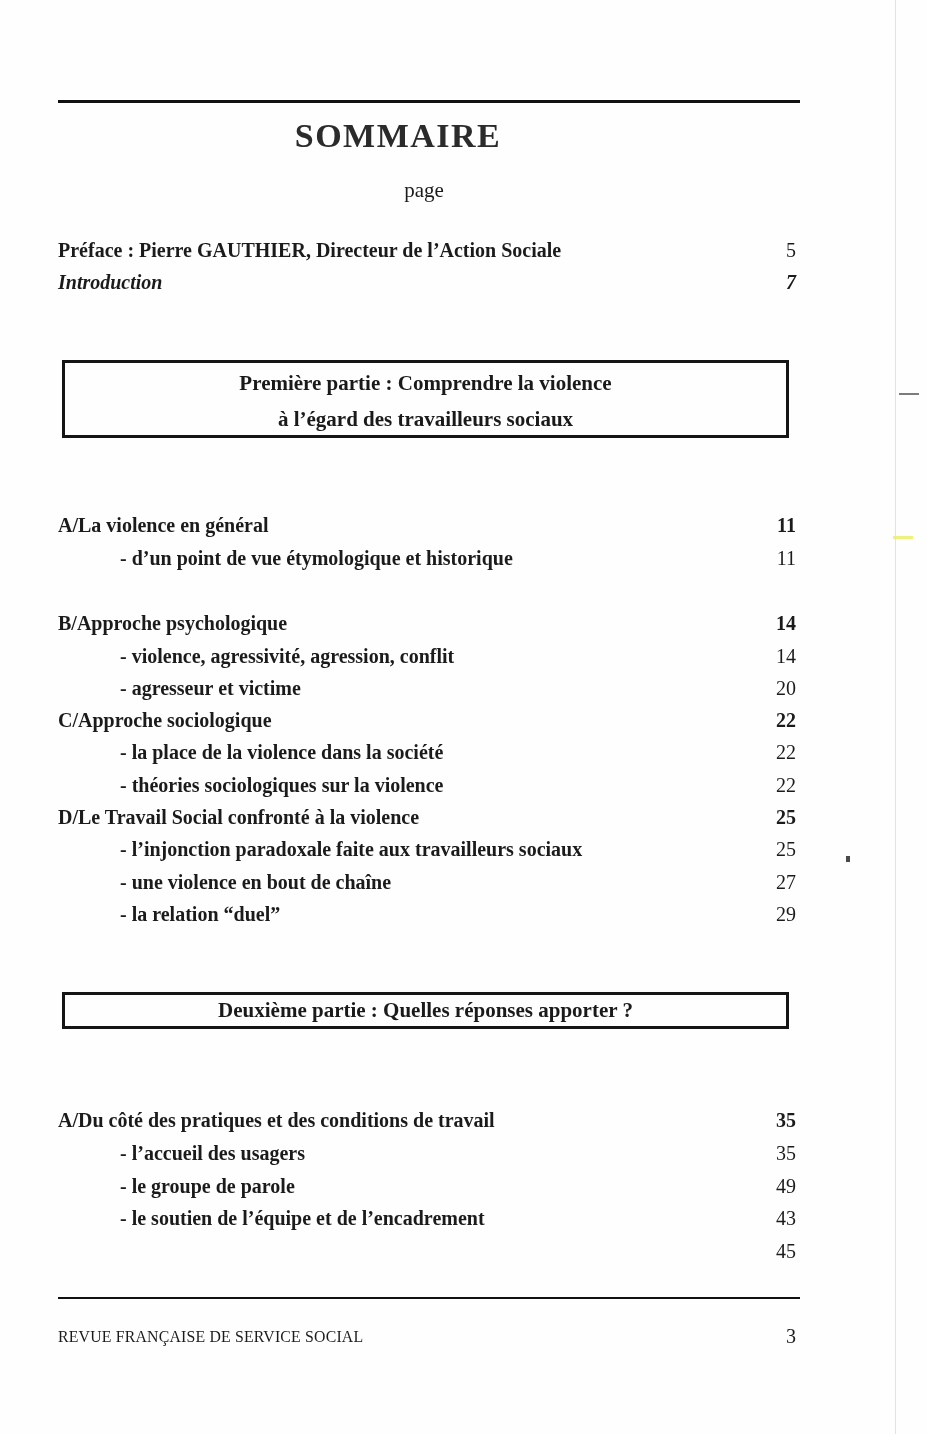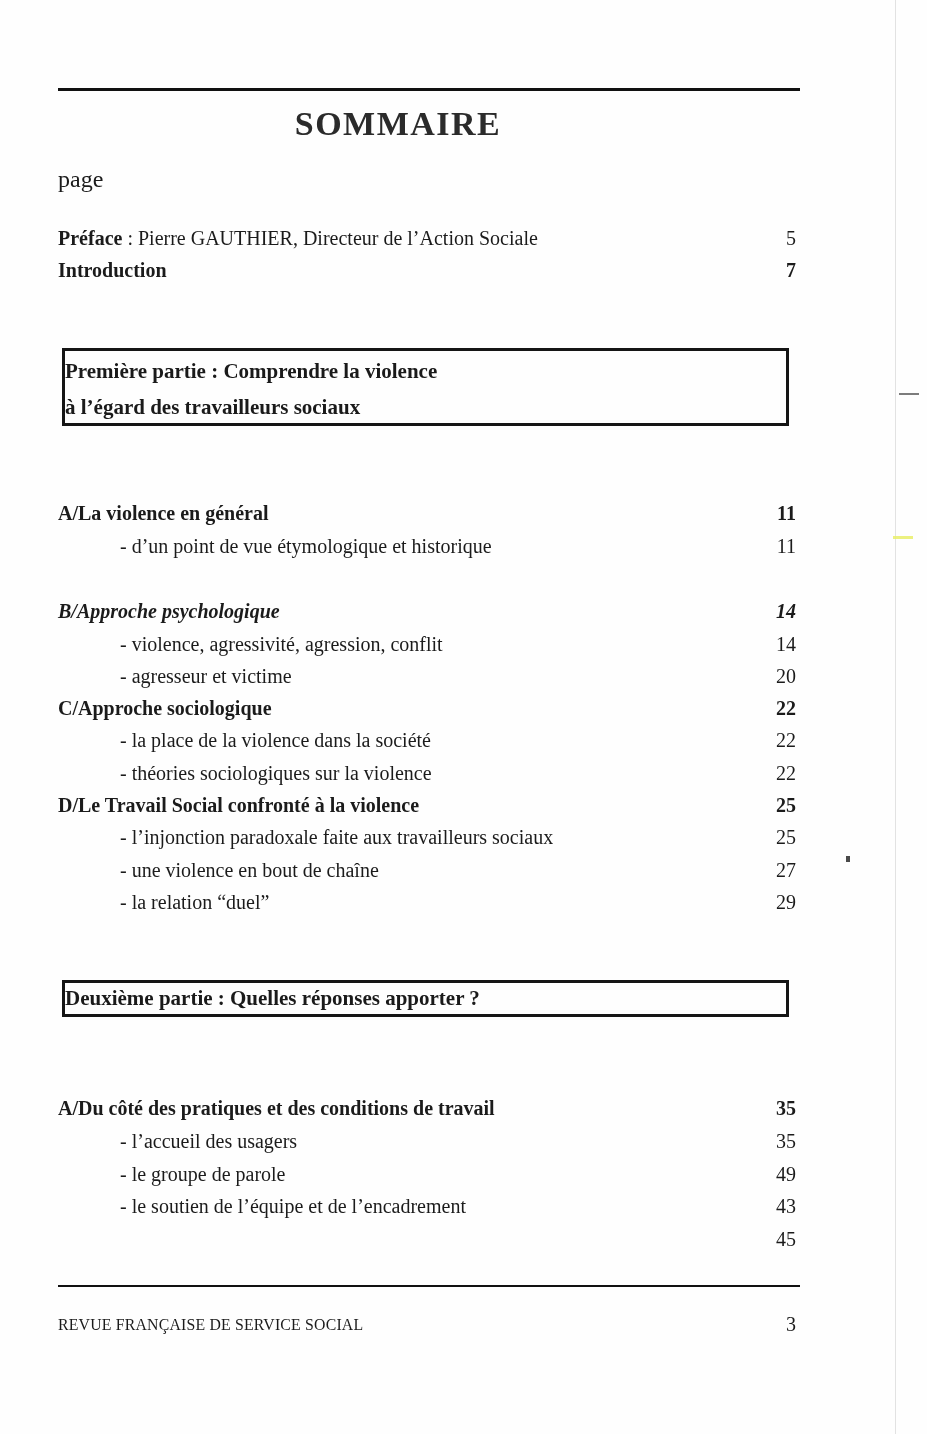--- a/index.html
+++ b/index.html
@@ -48,21 +48,21 @@
     left: 846px;
     top: 856px;
     width: 4px;
     height: 6px;
     background: #4a4a4a;
   }
 
   .content {
     position: absolute;
     left: 58px;
-    top: 0;
+    top: 12px;
     width: 742px;
     height: 1402px;
   }
 
   .rule {
     position: absolute;
     left: 0;
     width: 742px;
     height: 3px;
     background: #111111;
@@ -80,61 +80,62 @@
     font-weight: bold;
     letter-spacing: 1.5px;
     color: #2b2b2b;
   }
 
   .page-label {
     position: absolute;
     top: 166px;
     left: 0;
     width: 742px;
-    text-align: left;
+    text-align: center;
     padding-right: 10px;
     box-sizing: border-box;
-    font-size: 24px;
+    font-size: 21px;
   }
 
   
   .row {
     position: absolute;
     left: 0;
     width: 742px;
     height: 32px;
     font-size: 20px;
     line-height: 32px;
   }
   .row .label {
     position: absolute;
     left: 0;
     top: 0;
     white-space: nowrap;
+    font-weight: bold;
   }
   .row.sub .label { left: 62px; }
   .row .num {
     position: absolute;
     right: 0;
     top: 0;
     width: 80px;
     text-align: right;
     padding-right: 4px;
     box-sizing: border-box;
   }
   .row.bold .label,
   .row.bold .num { font-weight: bold; }
 
   
   .part-box {
     position: absolute;
     left: 4px;
     box-sizing: border-box;
     border: 3px solid #151515;
-    text-align: left;
+    text-align: center;
     font-weight: bold;
     color: #1a1a1a;
   }
   .part-box .line {
     font-size: 21px;
     line-height: 36px;
     white-space: nowrap;
   }
   .part-one {
     top: 348px;
@@ -184,39 +185,39 @@
 
     <div class="page-label">page</div>
 
     <div class="row" style="top:222px;">
       <span class="label">
         <b>Préface</b><span> : Pierre GAUTHIER, Directeur de l’Action Sociale</span>
       </span>
       <span class="num">5</span>
     </div>
 
-    <div class="row bold" style="top:254px;">
+    <div class="row bold" style="top:254px;font-style:italic;">
       <span class="label">Introduction</span>
       <span class="num">7</span>
     </div>
 
     <div class="part-box part-one">
       <div class="line">Première partie : Comprendre la violence</div>
       <div class="line">à l’égard des travailleurs sociaux</div>
     </div>
 
     <div class="row bold" style="top:497px;">
       <span class="label">A/La violence en général</span>
       <span class="num">11</span>
     </div>
     <div class="row sub" style="top:530px;">
       <span class="label">- d’un point de vue étymologique et historique</span>
       <span class="num">11</span>
     </div>
-    <div class="row bold" style="top:595px;font-style:italic;">
+    <div class="row bold" style="top:595px;">
       <span class="label">B/Approche psychologique</span>
       <span class="num">14</span>
     </div>
     <div class="row sub" style="top:628px;">
       <span class="label">- violence, agressivité, agression, conflit</span>
       <span class="num">14</span>
     </div>
     <div class="row sub" style="top:660px;">
       <span class="label">- agresseur et victime</span>
       <span class="num">20</span>

